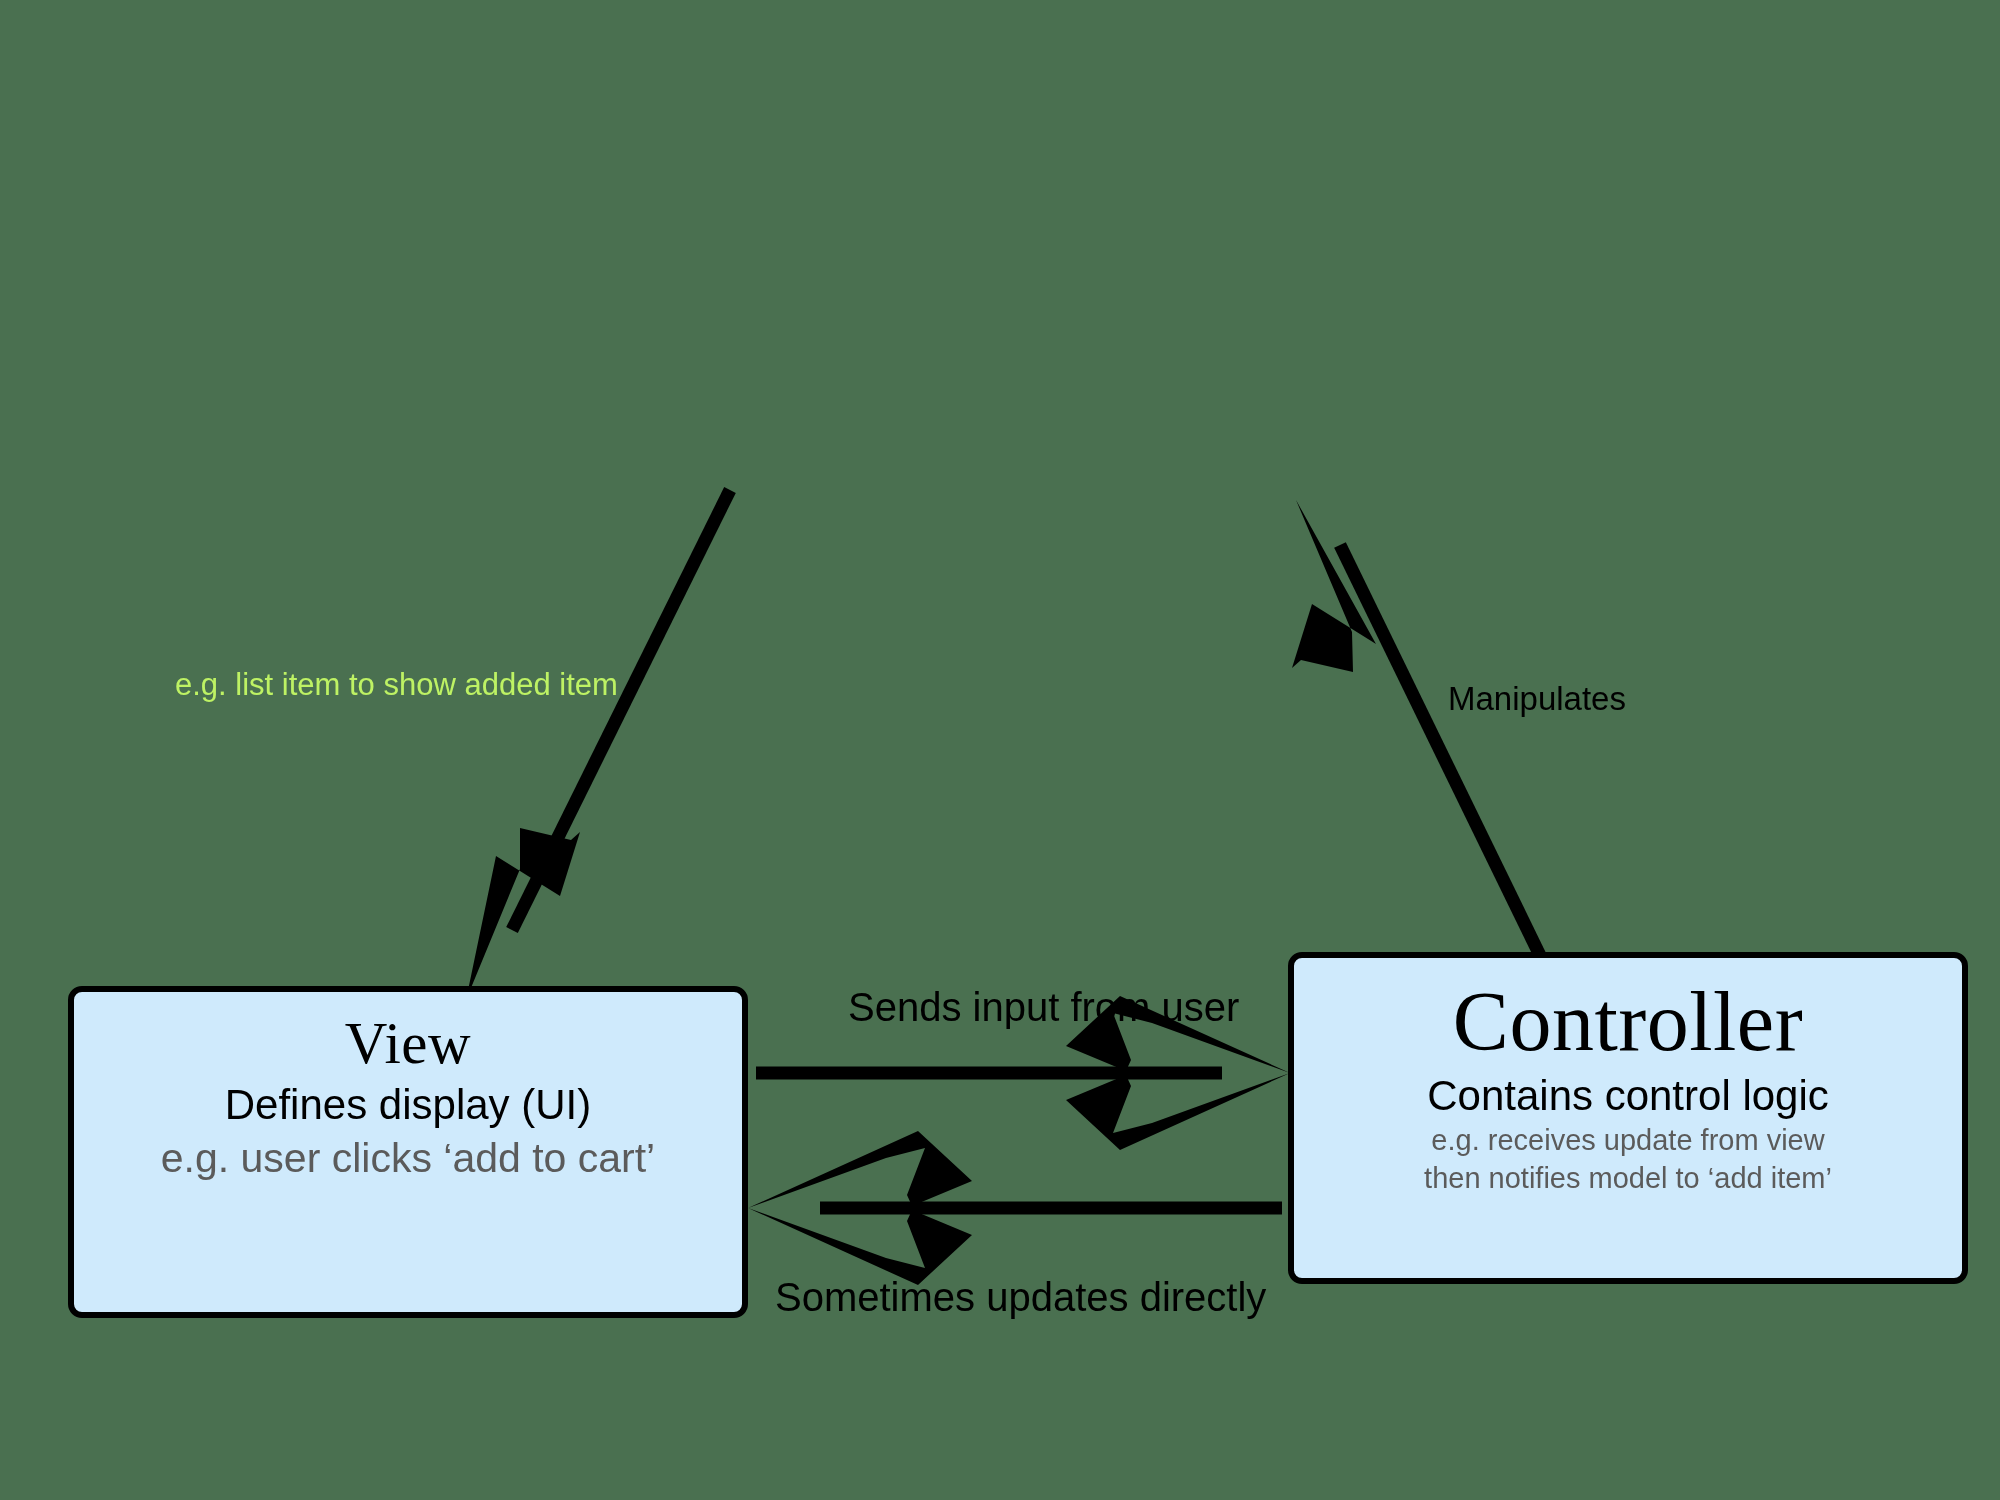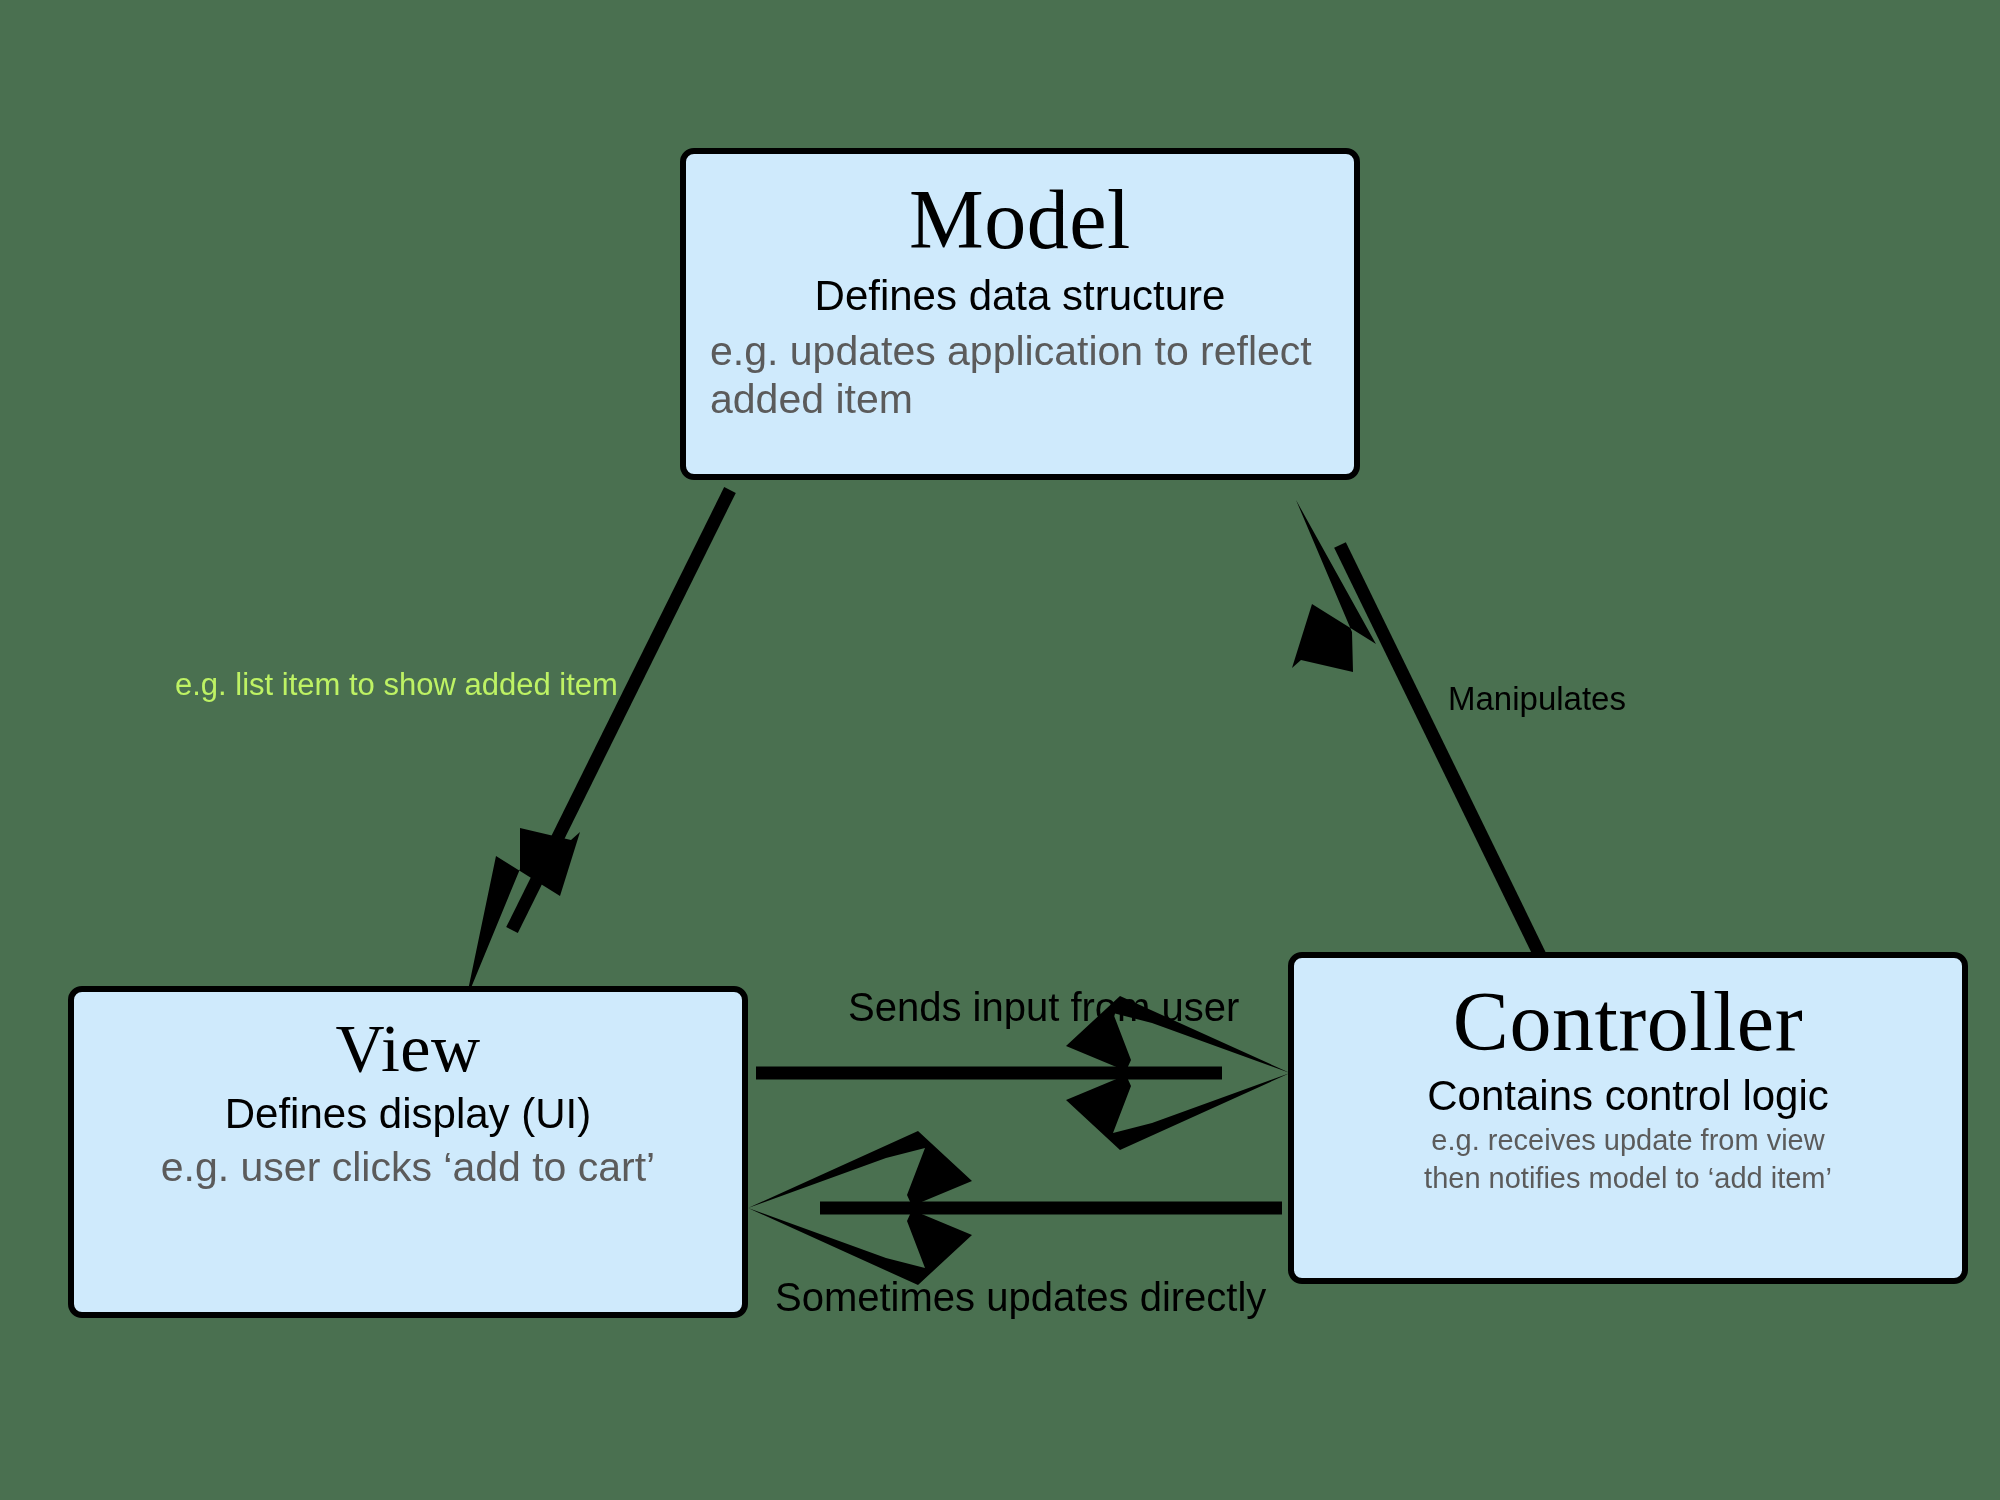--- a/index.html
+++ b/index.html
@@ -63,21 +63,21 @@
   #node-model .node-sub   { font-size: 42px; margin-top: 10px; }
   #node-model .node-eg    { font-size: 41px; margin-top: 8px; text-align: left; padding-left: 14px;}
 
   
   #node-view {
     left: 68px;
     top: 986px;
     width: 680px;
     height: 332px;
   }
-  #node-view .node-title { font-size: 68px; margin-top: 16px; text-align: center; }
+  #node-view .node-title { font-size: 59px; margin-top: 16px; text-align: center; }
   #node-view .node-sub   { font-size: 42px; margin-top: 8px; }
   #node-view .node-eg    { font-size: 41px; margin-top: 6px; }
 
   
   #node-controller {
     left: 1288px;
     top: 952px;
     width: 680px;
     height: 332px;
   }
@@ -181,25 +181,20 @@
                L 925 1268
                L 907 1221
                L 912 1210
                L 972 1235
                L 918 1285
                Z" fill="#000000"></path>
     </g>
 
   </svg>
 
-  <div class="node" id="node-model">
-    <div class="node-title">Model</div>
-    <div class="node-sub">Defines data structure</div>
-    <div class="node-eg">e.g. updates application to reflect added item</div>
-  </div>
 
   <div class="node" id="node-view">
     <div class="node-title">View</div>
     <div class="node-sub">Defines display (UI)</div>
     <div class="node-eg">e.g. user clicks ‘add to cart’</div>
   </div>
 
   <div class="node" id="node-controller">
     <div class="node-title">Controller</div>
     <div class="node-sub">Contains control logic</div>

